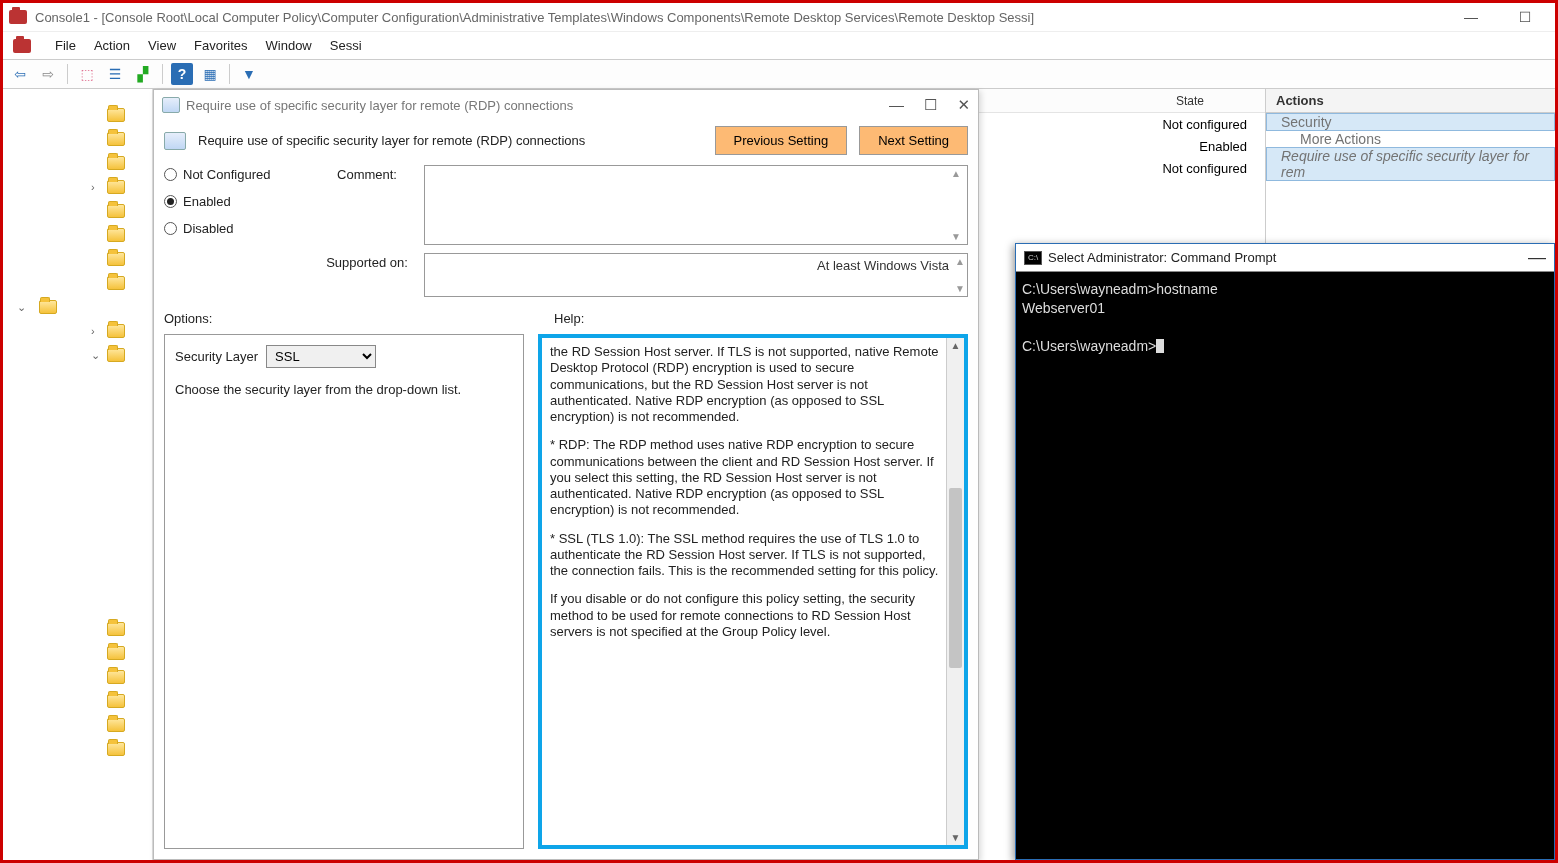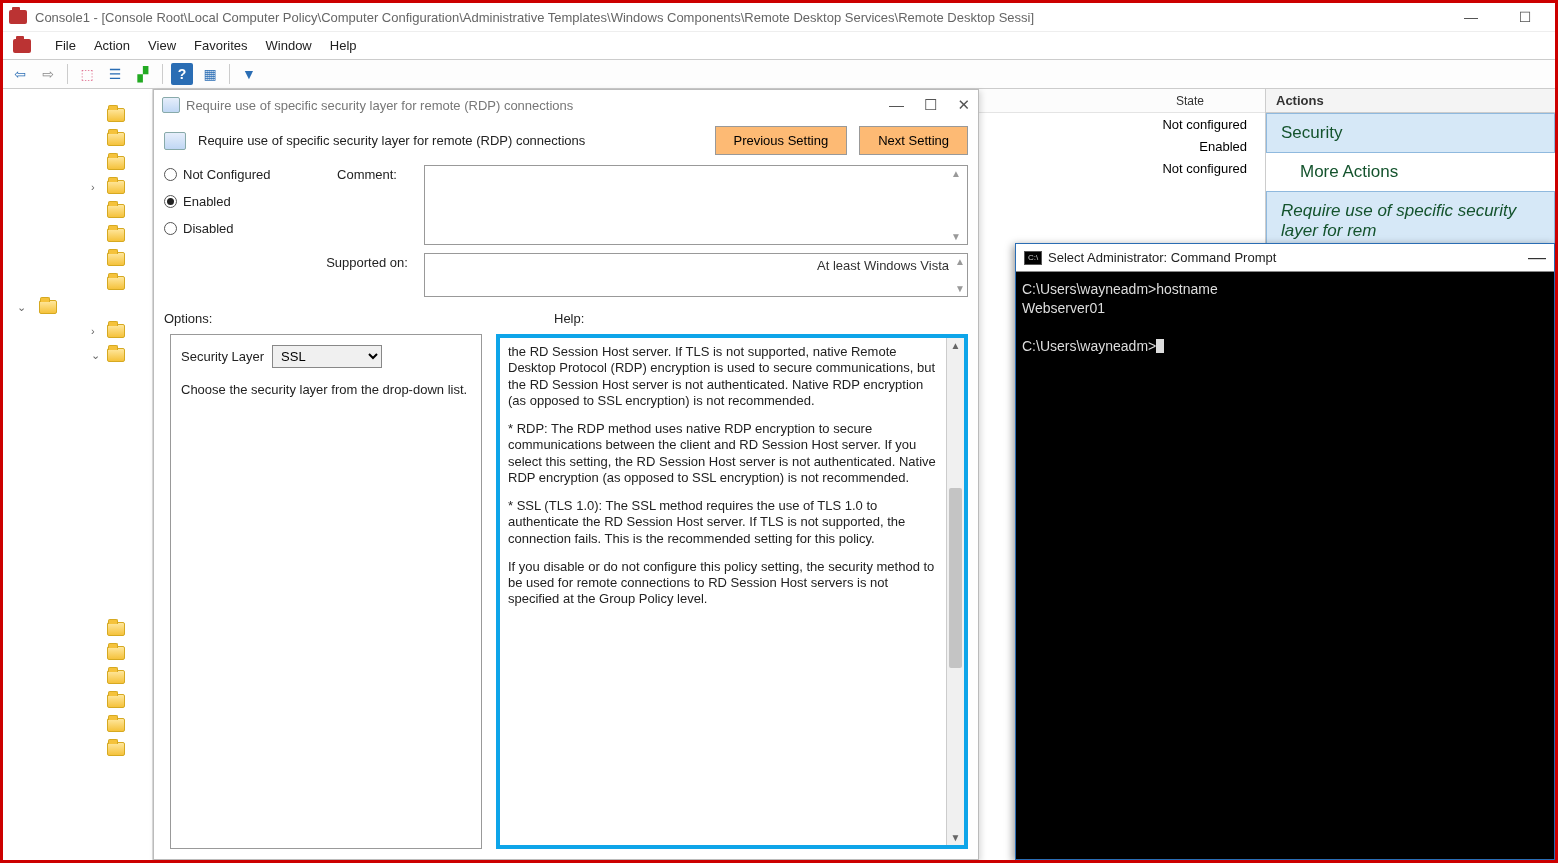--- a/index.html
+++ b/index.html
@@ -22,21 +22,21 @@
 .folder-row.indent0 { padding-left: 36px; }
 .folder-ico { width: 18px; height: 14px; background: linear-gradient(#ffe79e,#f5c23b); border: 1px solid #d6a921; border-radius: 2px; position: relative; }
 .folder-ico::before { content: ""; position: absolute; top: -4px; left: 0; width: 8px; height: 4px; background: #f5c23b; border: 1px solid #d6a921; border-bottom: none; border-radius: 2px 2px 0 0; }
 .expand-btn { position: absolute; left: 88px; color: #666; font-size: 11px; cursor: pointer;}
 .expand-btn.big { left: 14px; }
 .settings-col { flex: 1; display: flex; flex-direction: column; }
 .header-row { height: 24px; display: flex; align-items: center; border-bottom: 1px solid #e4e4e4; background: #fcfcfc; }
 .header-row .col { padding: 0 10px; color: #333; font-size: 12px; }
 .actions-panel { width: 290px; border-left: 1px solid #ccc; display: flex; flex-direction: column; }
 .actions-head { background: #f4f4f4; border-bottom: 1px solid #ccc; padding: 4px 10px; font-weight: bold; color: #333; }
-.action-item { padding: 9px 14px; font-size: 17px; color: #14532d; }
+.action-item { padding: 0 14px; font-size: 14px; color: #737373; }
 .action-item.hl1 { background: #d6e8f7; border: 1px solid #8fb9de; }
 .action-item.hl2 { background: #d6e8f7; border: 1px solid #8fb9de; font-style: italic; }
 .policy-dialog { position: absolute; left: 150px; top: 0px; width: 826px; height: calc(100% + 0px); background: #fff; border: 1px solid #bbb; box-shadow: 2px 2px 6px rgba(0,0,0,.15); z-index: 20; display: flex; flex-direction: column; }
 .pd-titlebar { height: 30px; display: flex; align-items: center; padding: 0 8px; background: #fff; color: #777; font-size: 13px; }
 .pd-titlebar .pic { width: 18px; height: 16px; margin-right: 6px; background: linear-gradient(#e6eefb,#c0d7f4); border: 1px solid #8aa; border-radius: 2px; }
 .pd-ctrl { margin-left: auto; display: flex; gap: 20px; color: #555; font-size: 15px; }
 .pd-row1 { display: flex; align-items: center; padding: 6px 10px 10px; gap: 12px; }
 .pd-row1 .pic2 { width: 22px; height: 18px; background: linear-gradient(#e6eefb,#c0d7f4); border: 1px solid #8aa; border-radius: 2px; }
 .pd-row1 .lbl { flex: 1; color: #222; font-size: 13px; }
 .pd-row1 .btn { padding: 6px 18px; border: 1px solid #999; background: #fdba74; font-size: 13px; }
@@ -48,21 +48,21 @@
 .pd-mid { flex: 1; }
 .pd-field-row { display: flex; gap: 14px; margin-bottom: 8px; }
 .pd-field-row .flabel { width: 86px; text-align: center; color: #222; padding-top: 2px; }
 .pd-field-row .fbox { flex: 1; border: 1px solid #999; min-height: 80px; position: relative; padding: 4px 18px 4px 6px; font-size: 13px; color:#333; }
 .pd-field-row .fbox.short { min-height: 44px; text-align: right; }
 .pd-field-row .scroll-arrows { position:absolute; right:2px; top:2px; bottom:2px; width:14px; display:flex; flex-direction:column; justify-content:space-between; color:#999; font-size:10px; }
 .pd-section-labelrow { display:flex; padding: 6px 10px 4px; gap:22px; }
 .pd-section-labelrow .olab { width: 368px; color:#222; }
 .pd-section-labelrow .hlab { color:#222; }
 .pd-lower { display:flex; padding: 4px 10px 10px; gap: 14px; flex: 1; min-height: 0;}
-.pd-options { width: 312px; border: 1px solid #999; padding: 10px; font-size: 13px; color:#222;margin-left:6px; }
+.pd-options { width: 360px; border: 1px solid #999; padding: 10px; font-size: 13px; color:#222; }
 .pd-options .opt-row { display:flex; align-items:center; gap:8px; margin-bottom: 14px; }
 .pd-options select { border: 1px solid #888; padding: 2px 4px; font-size: 13px; width: 110px; background:#f0f0f0; }
 .pd-help { flex:1; border: 4px solid #0ea5e9; position:relative; padding: 6px 22px 6px 8px; font-size: 13px; color:#222; overflow:hidden; }
 .pd-help .sbar { position:absolute; right:0; top:0; bottom:0; width:18px; background:#f0f0f0; border-left:1px solid #ccc; }
 .pd-help .sbar .thumb { position:absolute; left:2px; right:2px; top:150px; height:180px; background:#c4c4c4; border-radius:2px; }
 .pd-help .sbar .arrow { position:absolute; left:0; right:0; text-align:center; color:#666; font-size:10px; }
 .pd-help .sbar .arrow.up { top:2px; }
 .pd-help .sbar .arrow.down { bottom:2px; }
 .pd-help p { margin-bottom: 12px; line-height: 1.25; }
 .cmd { position:absolute; right:0; top:154px; width:540px; height:calc(100% - 154px); background:#000; color:#ddd; border:1px solid #2a6db4; z-index:40; font-family: Consolas, monospace; font-size: 14px; box-shadow: -2px 2px 8px rgba(0,0,0,.4); }
@@ -84,21 +84,21 @@
   </div>
 </div>
 
 <div class="menubar">
   <div class="app-icon2"></div>
   <span>File</span>
   <span>Action</span>
   <span>View</span>
   <span>Favorites</span>
   <span>Window</span>
-  <span>Help</span>
+  <span>Sessi</span>
 </div>
 
 <div class="toolbar">
   <div class="tb">⇦</div>
   <div class="tb" style="color:#888">⇨</div>
   <div class="sep"></div>
   <div class="tb" style="color:#d68">⬚</div>
   <div class="tb">☰</div>
   <div class="tb" style="color:#2a2">▞</div>
   <div class="sep"></div>

